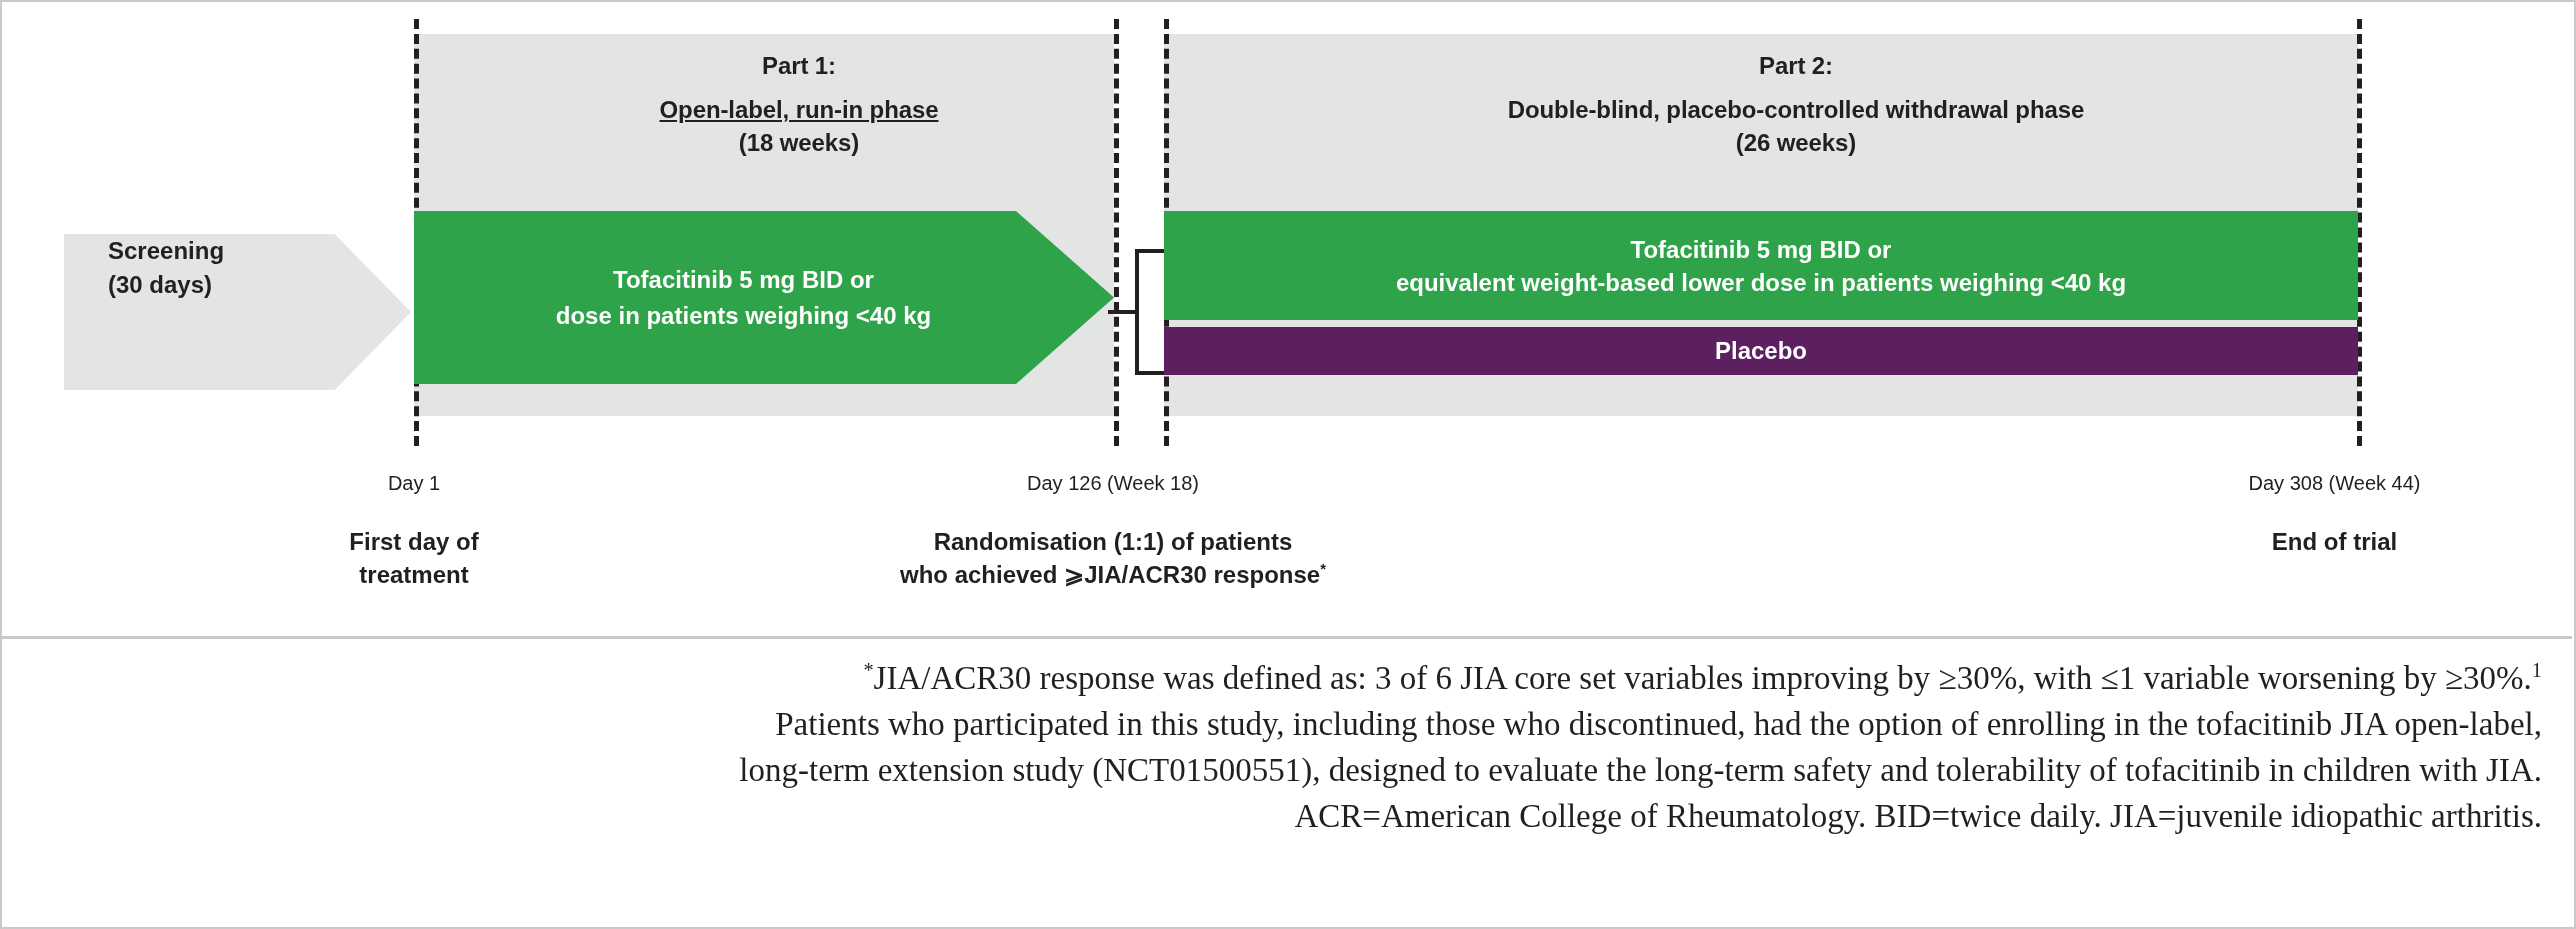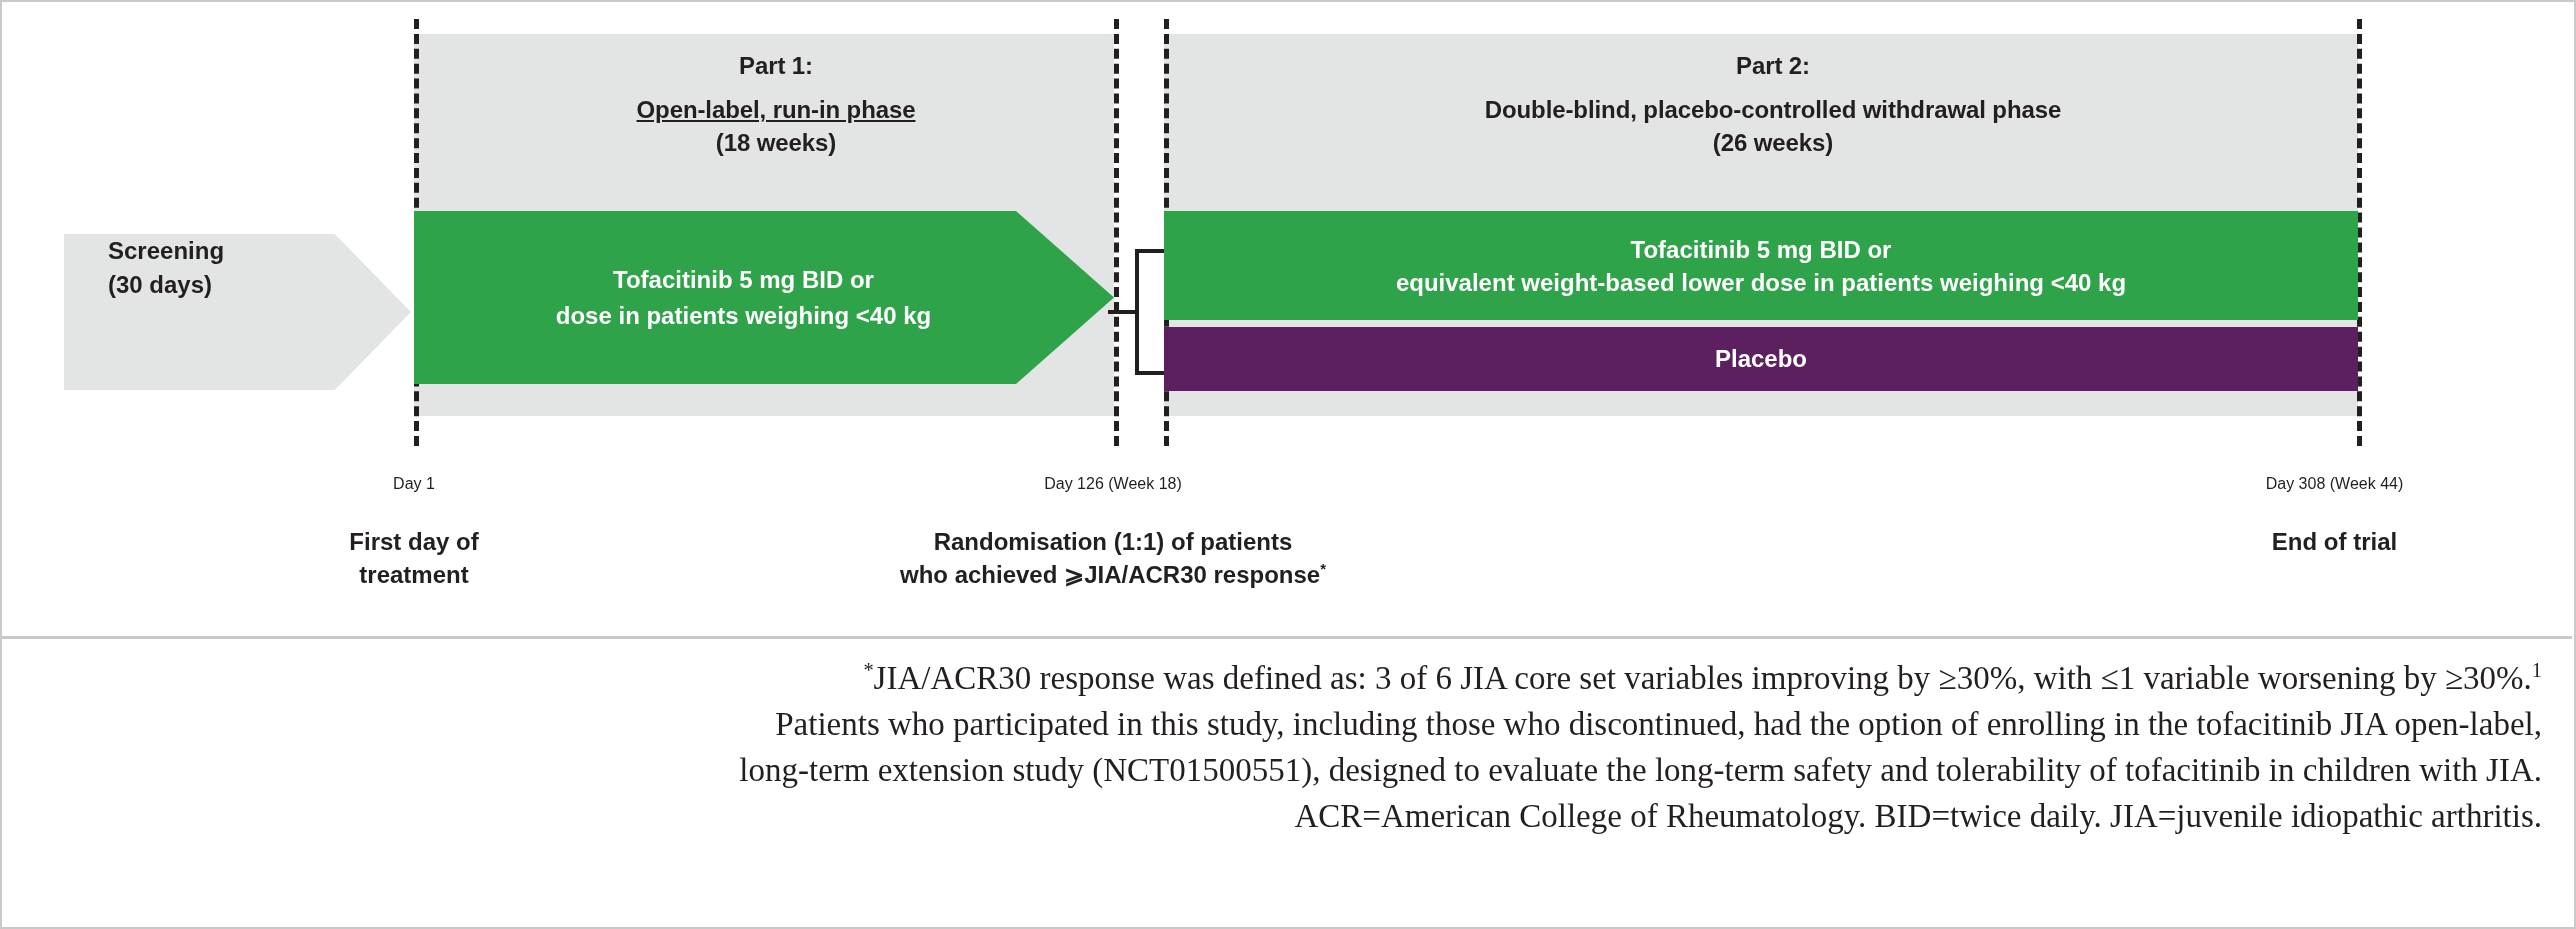--- a/index.html
+++ b/index.html
@@ -37,28 +37,29 @@
   .phase-panel {
     position: absolute;
     background: #e3e4e4;
     box-sizing: border-box;
   }
   #panel-part1 { left: 412px;  top: 32px;  width: 700px; height: 382px; }
   #panel-part2 { left: 1162px; top: 32px;  width: 1194px; height: 382px; }
 
   .phase-title {
     position: absolute;
-    left: 12px;
+    left: 0;
     width: 100%;
     text-align: center;
     color: #231f20;
     font-weight: bold;
     font-size: 24px;
     line-height: 34px;
     letter-spacing: -0.1px;
+    padding-left: 35px;
   }
   #panel-part1 .phase-title { top: 15.3px; }
   #panel-part2 .phase-title { top: 15.3px; }
 
   
   .dashed-rule {
     position: absolute;
     width: 0;
     border-left: 5.3px dashed #231f20;
     top: 16.5px;
@@ -170,41 +171,41 @@
     font-size: 24px;
     line-height: 33px;
     white-space: nowrap;
     text-align: center;
   }
   #bar-placebo {
     position: absolute;
     left: 1162px;
     top: 325px;
     width: 1194px;
-    height: 64px;
+    height: 48px;
     background: #5c2060;
     display: flex;
     align-items: center;
     justify-content: center;
   }
   #bar-placebo .line {
     color: #ffffff;
     font-weight: bold;
     font-size: 24px;
     white-space: nowrap;
   }
 
   
   .marker {
     position: absolute;
     text-align: center;
     color: #231f20;
   }
   .marker .day {
-    font-size: 16px;
+    font-size: 20px;
     line-height: 33px;
     font-weight: normal;
     white-space: nowrap;
   }
   .marker .desc {
     margin-top: 25px;
     font-size: 24px;
     line-height: 33px;
     font-weight: bold;
     white-space: nowrap;

